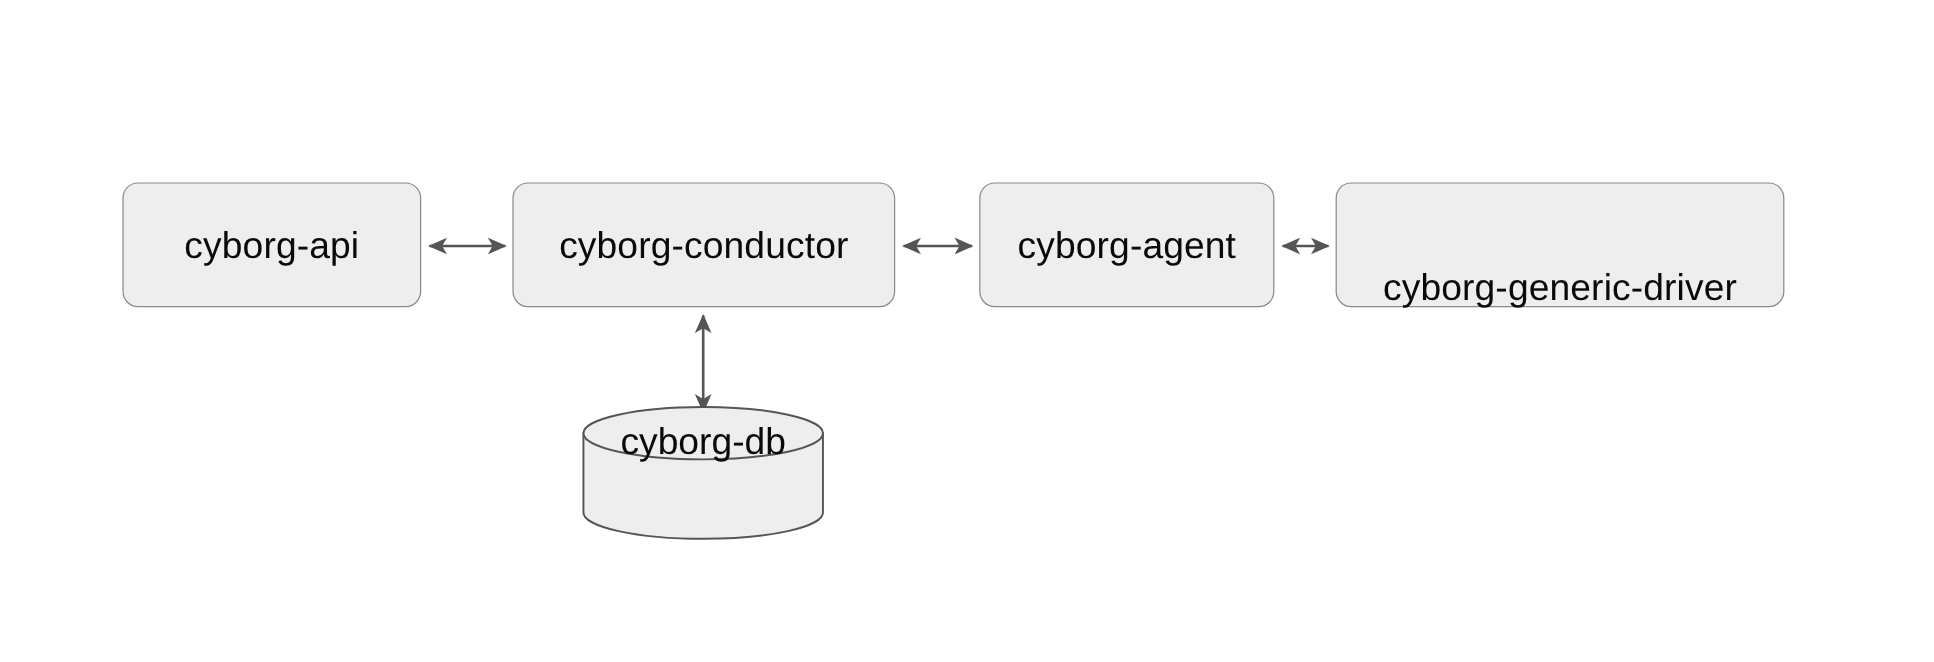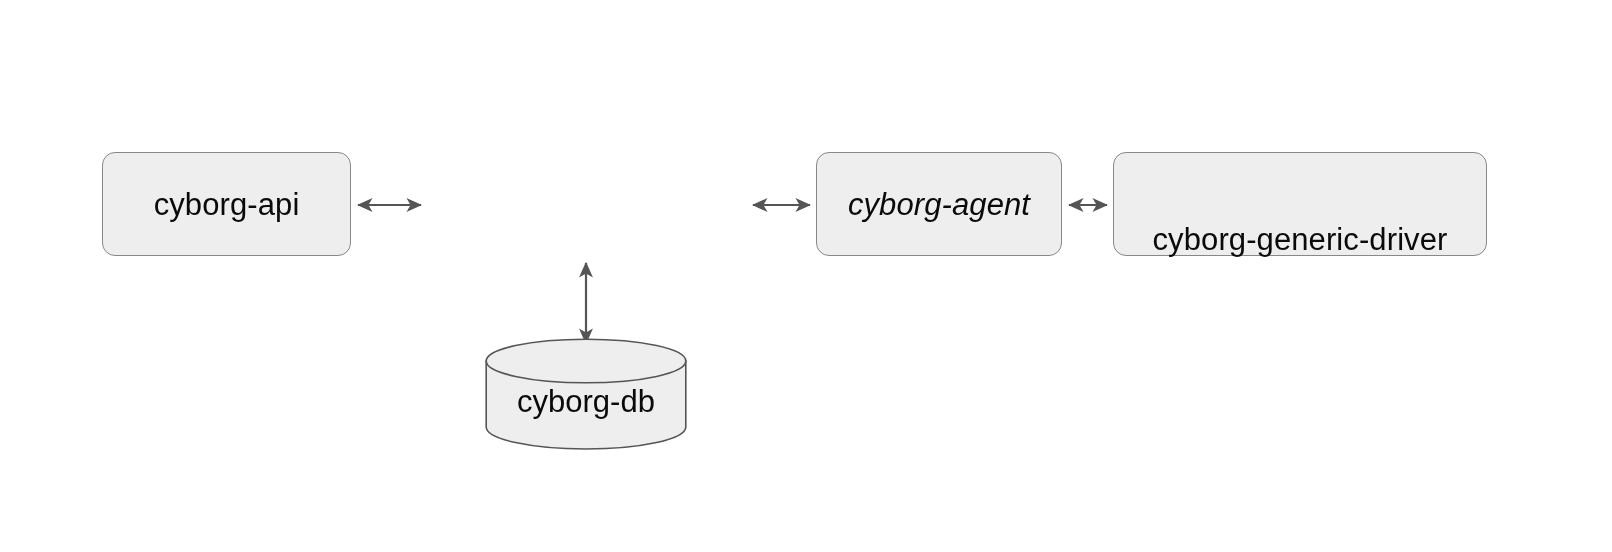--- a/index.html
+++ b/index.html
@@ -34,21 +34,20 @@
     font-size: 31px;
     color: #0a0a0a;
     line-height: 1;
     letter-spacing: 0.1px;
     white-space: nowrap;
     font-family: "Liberation Sans", sans-serif;
   }
   .db-node {
     position: absolute;
     display: flex;
-    align-items: center;
     justify-content: center;
   }
   .db-node svg {
     position: absolute;
     left: 0;
     top: 0;
   }
   .db-label {
     position: relative;
     font-size: 31px;
@@ -95,22 +94,25 @@
 
     <g>
       <line x1="586" y1="263" x2="586" y2="343" stroke="#555555" stroke-width="2.2" marker-start="url(#arrow-start)" marker-end="url(#arrow-end)"></line>
     </g>
   </svg>
 
   <div class="node-box" style="left:102px; top:152px; width:249px; height:104px;">
     <span class="node-label">cyborg-api</span>
   </div>
 
+  <div class="node-box" style="left:427px; top:152px; width:319px; height:104px;">
+    <span class="node-label">cyborg-conductor</span>
+  </div>
 
-  <div class="node-box" style="left:816px; top:152px; width:246px; height:104px;font-style:italic;">
+  <div class="node-box" style="left:816px; top:152px; width:246px; height:104px;">
     <span class="node-label">cyborg-agent</span>
   </div>
 
   <div class="node-box" style="left:1113px; top:152px; width:374px; height:104px;align-items:flex-end;">
     <span class="node-label">cyborg-generic-driver</span>
   </div>
 
   <div class="db-node" style="left:485px; top:338px; width:202px; height:112px;">
     <svg width="202" height="112" viewBox="0 0 202 112" xmlns="http://www.w3.org/2000/svg">
       <path d="M 1.2 23 L 1.2 89 A 99.8 22 0 0 0 200.8 89 L 200.8 23 Z" fill="#eeeeee" stroke="#555555" stroke-width="1.6"></path>

